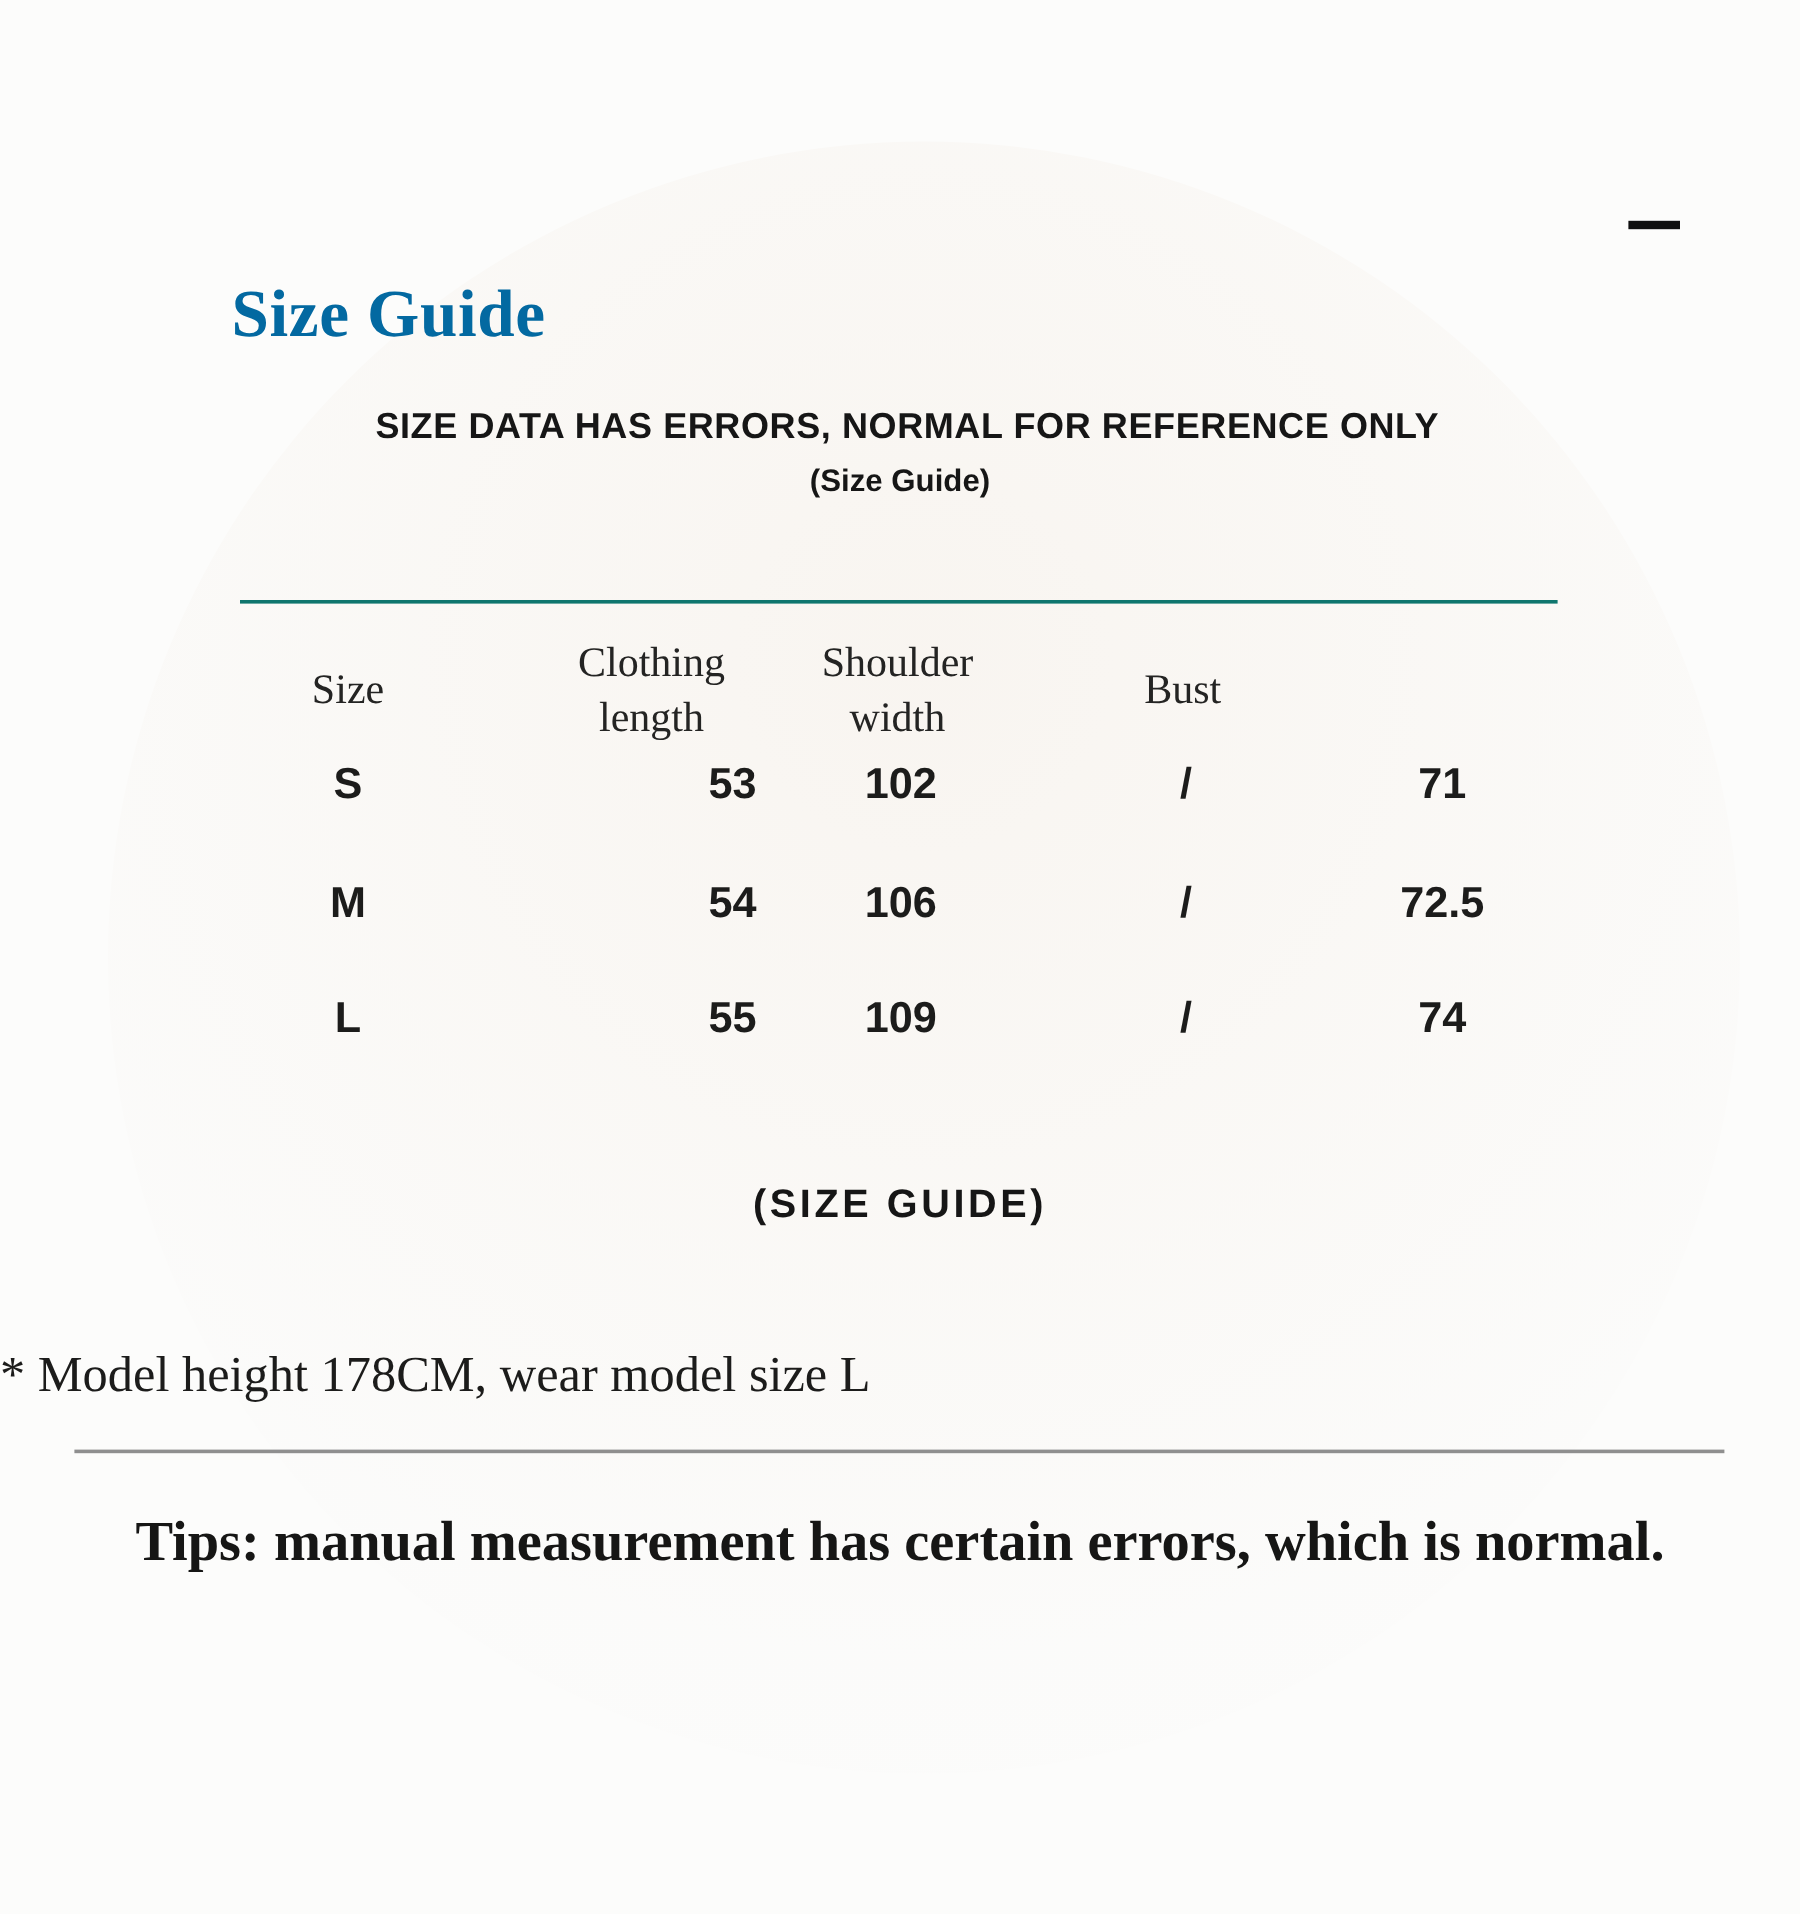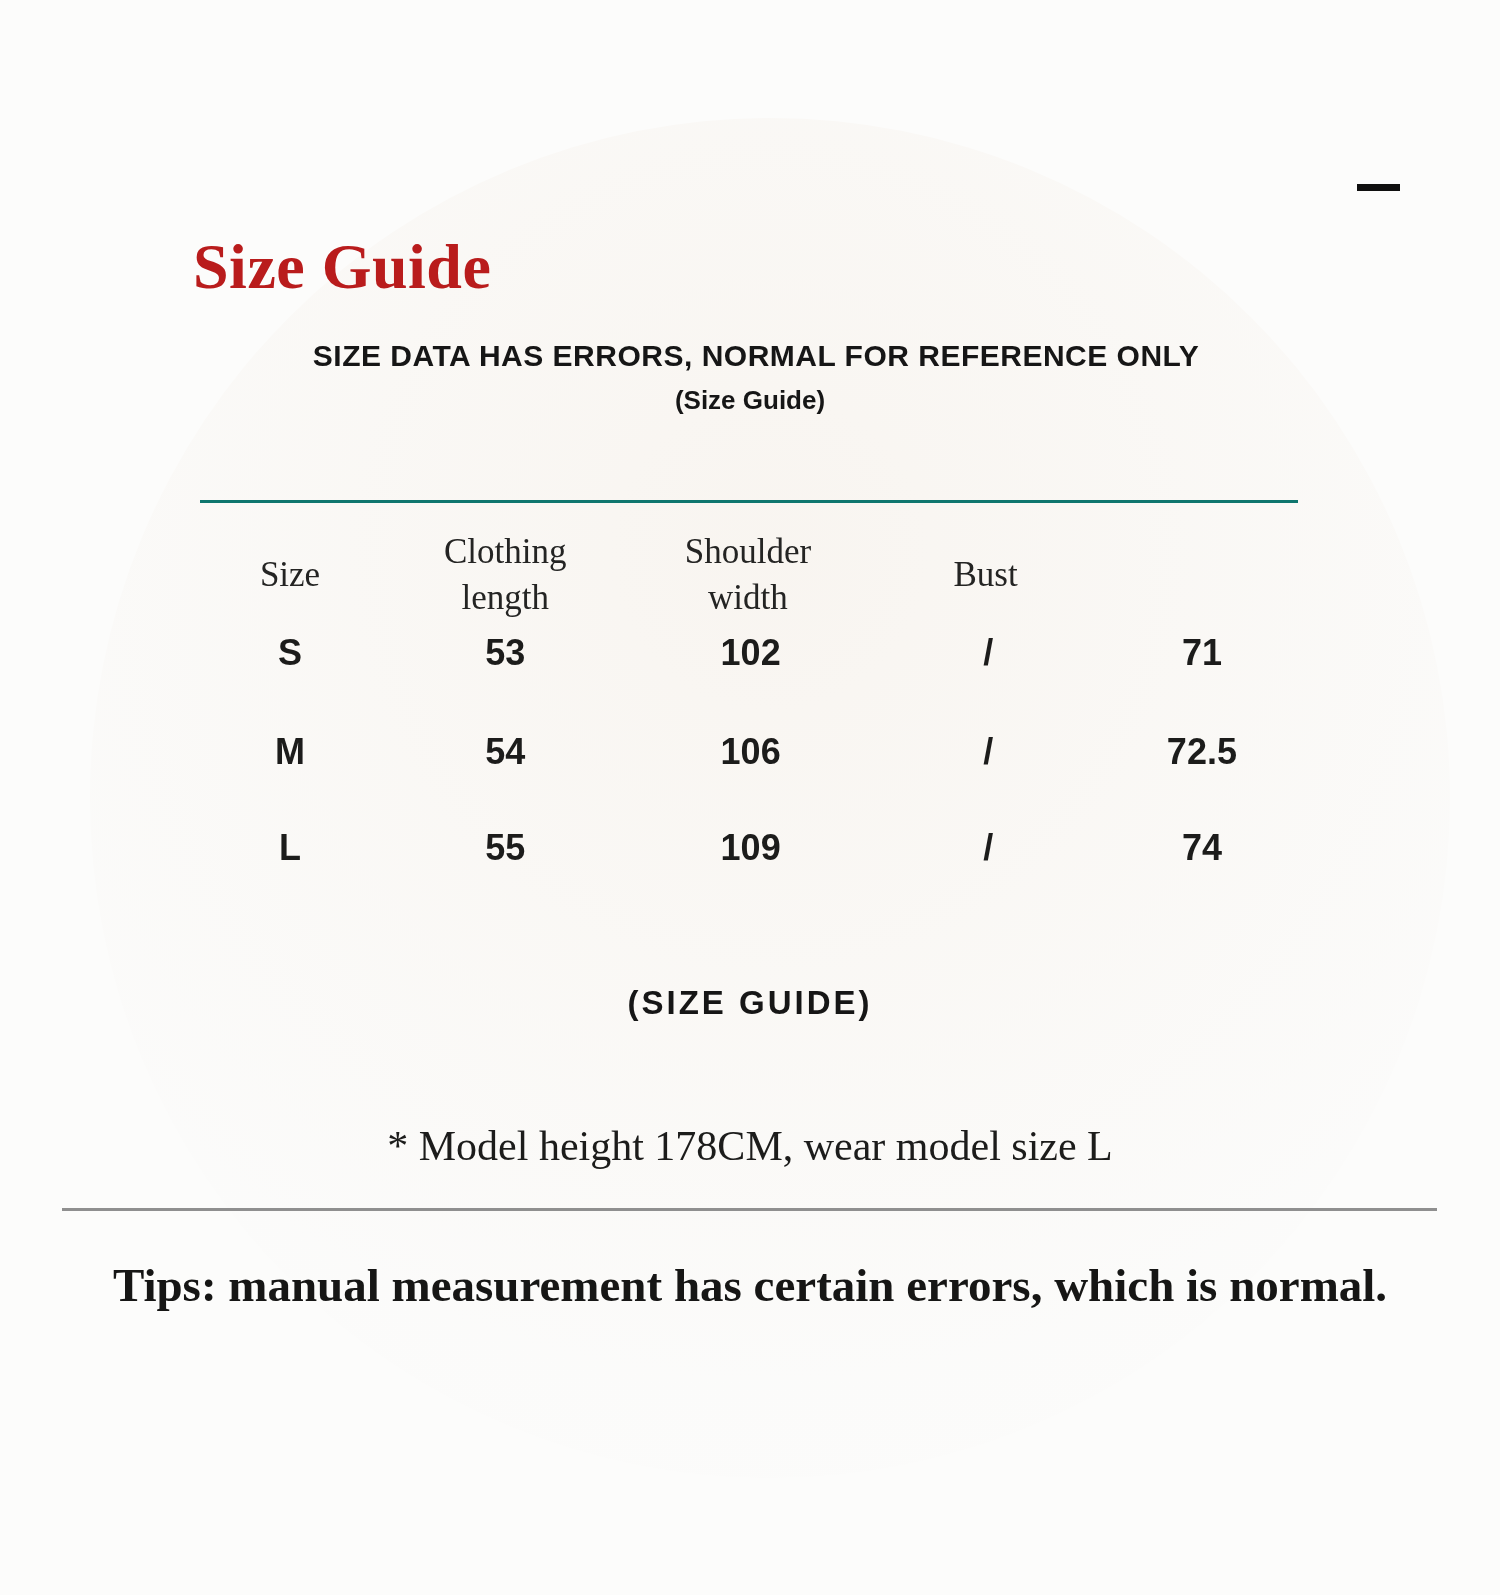--- a/index.html
+++ b/index.html
@@ -35,24 +35,24 @@
     left: 1357px;
     top: 184px;
     width: 43px;
     height: 7px;
     background: #0f0f0f;
   }
   .title {
     position: absolute;
     left: 193px;
     top: 192px;
-    font-size: 64px;
+    font-size: 56px;
     line-height: 64px;
     font-weight: 700;
-    color: #b91c1c;
+    color: #0369a1;
     letter-spacing: 0.5px;
   }
   .subtitle {
     position: absolute;
     left: 6px;
     top: 341px;
     width: 100%;
     text-align: center;
     font-family: "Liberation Sans", sans-serif;
     font-size: 30px;
@@ -91,21 +91,21 @@
   .tr0 { top: 132px; }
   .tr1 { top: 231px; }
   .tr2 { top: 327px; }
   .cell {
     display: flex;
     align-items: center;
     justify-content: center;
     text-align: center;
   }
   .c0 { flex: 0 0 16.4%; }
-  .c1 { flex: 0 0 22.8%; }
+  .c1 { flex: 0 0 22.8%; justify-content: flex-end; }
   .c2 { flex: 0 0 21.9%; }
   .c3 { flex: 0 0 21.4%; }
   .c4 { flex: 0 0 17.5%; }
   .th {
     height: 92px;
     font-family: "Liberation Serif", serif;
     font-size: 35px;
     line-height: 46px;
     font-weight: 400;
     color: #242423;
@@ -130,21 +130,21 @@
     line-height: 34px;
     font-weight: 700;
     letter-spacing: 3px;
     color: #161616;
   }
   .model-note {
     position: absolute;
     left: 0;
     top: 1124px;
     width: 100%;
-    text-align: center;
+    text-align: left;
     font-family: "Liberation Serif", serif;
     font-size: 42px;
     line-height: 44px;
     font-weight: 400;
     color: #1c1c1b;
   }
   .divider {
     position: absolute;
     left: 62px;
     top: 1208px;

